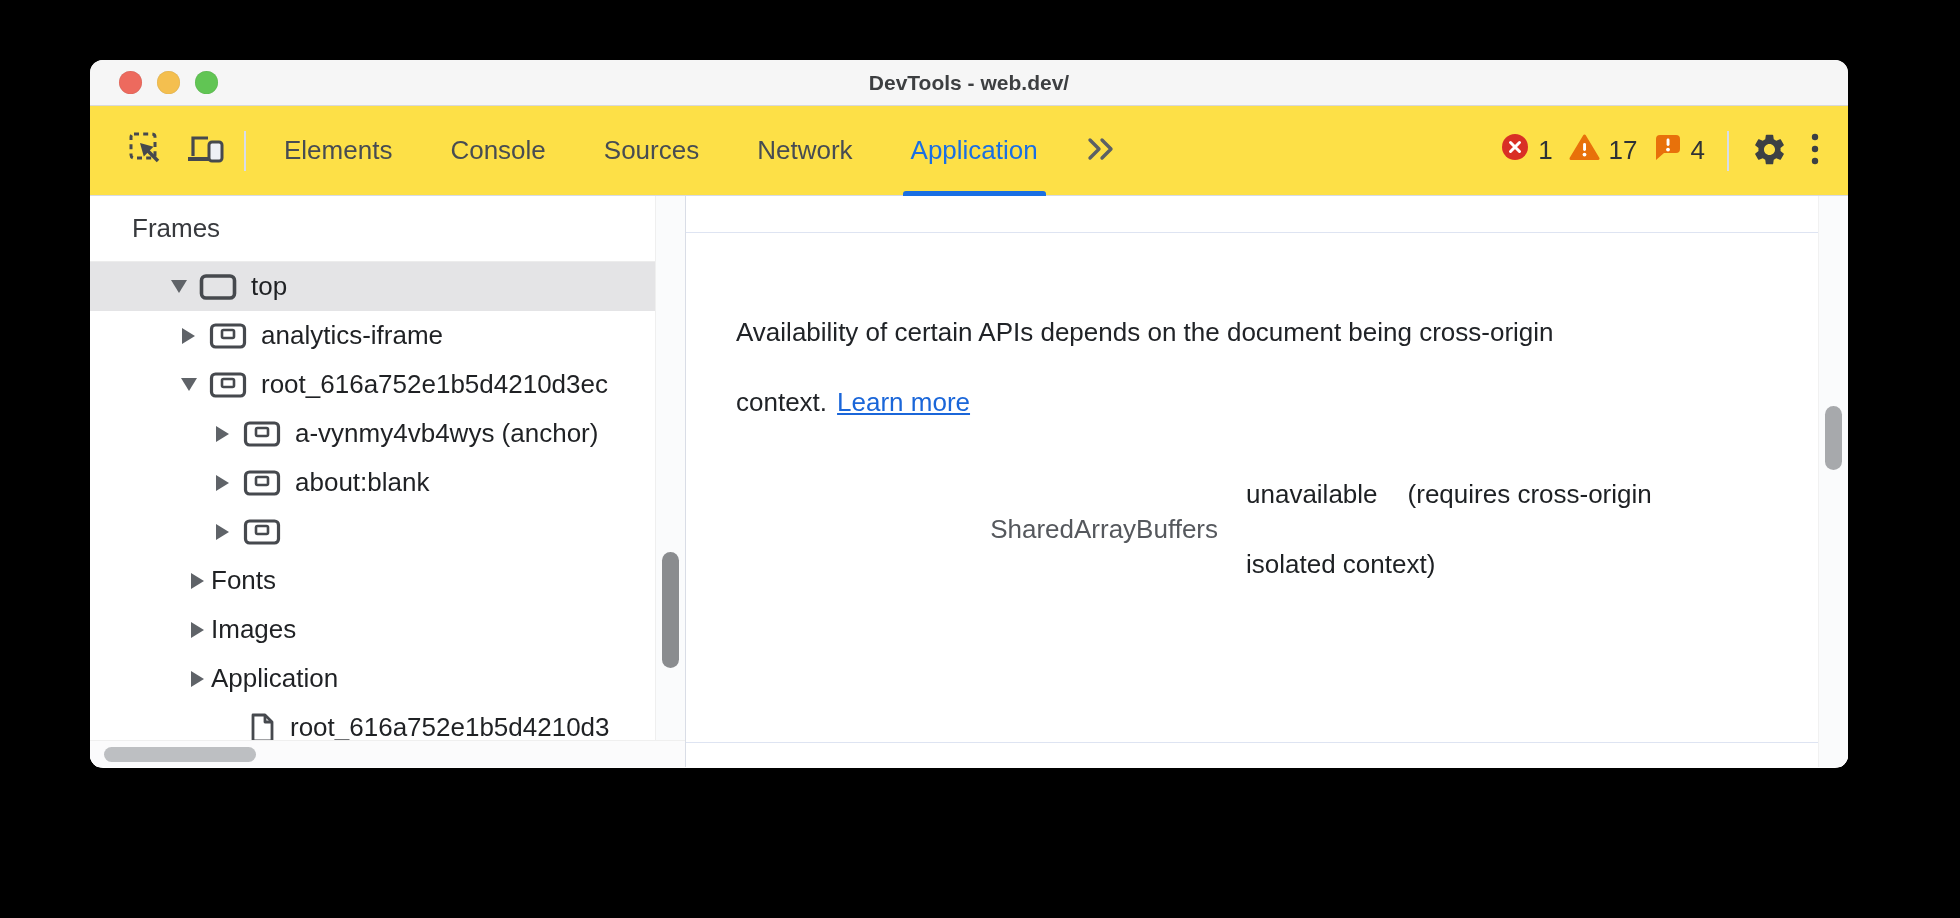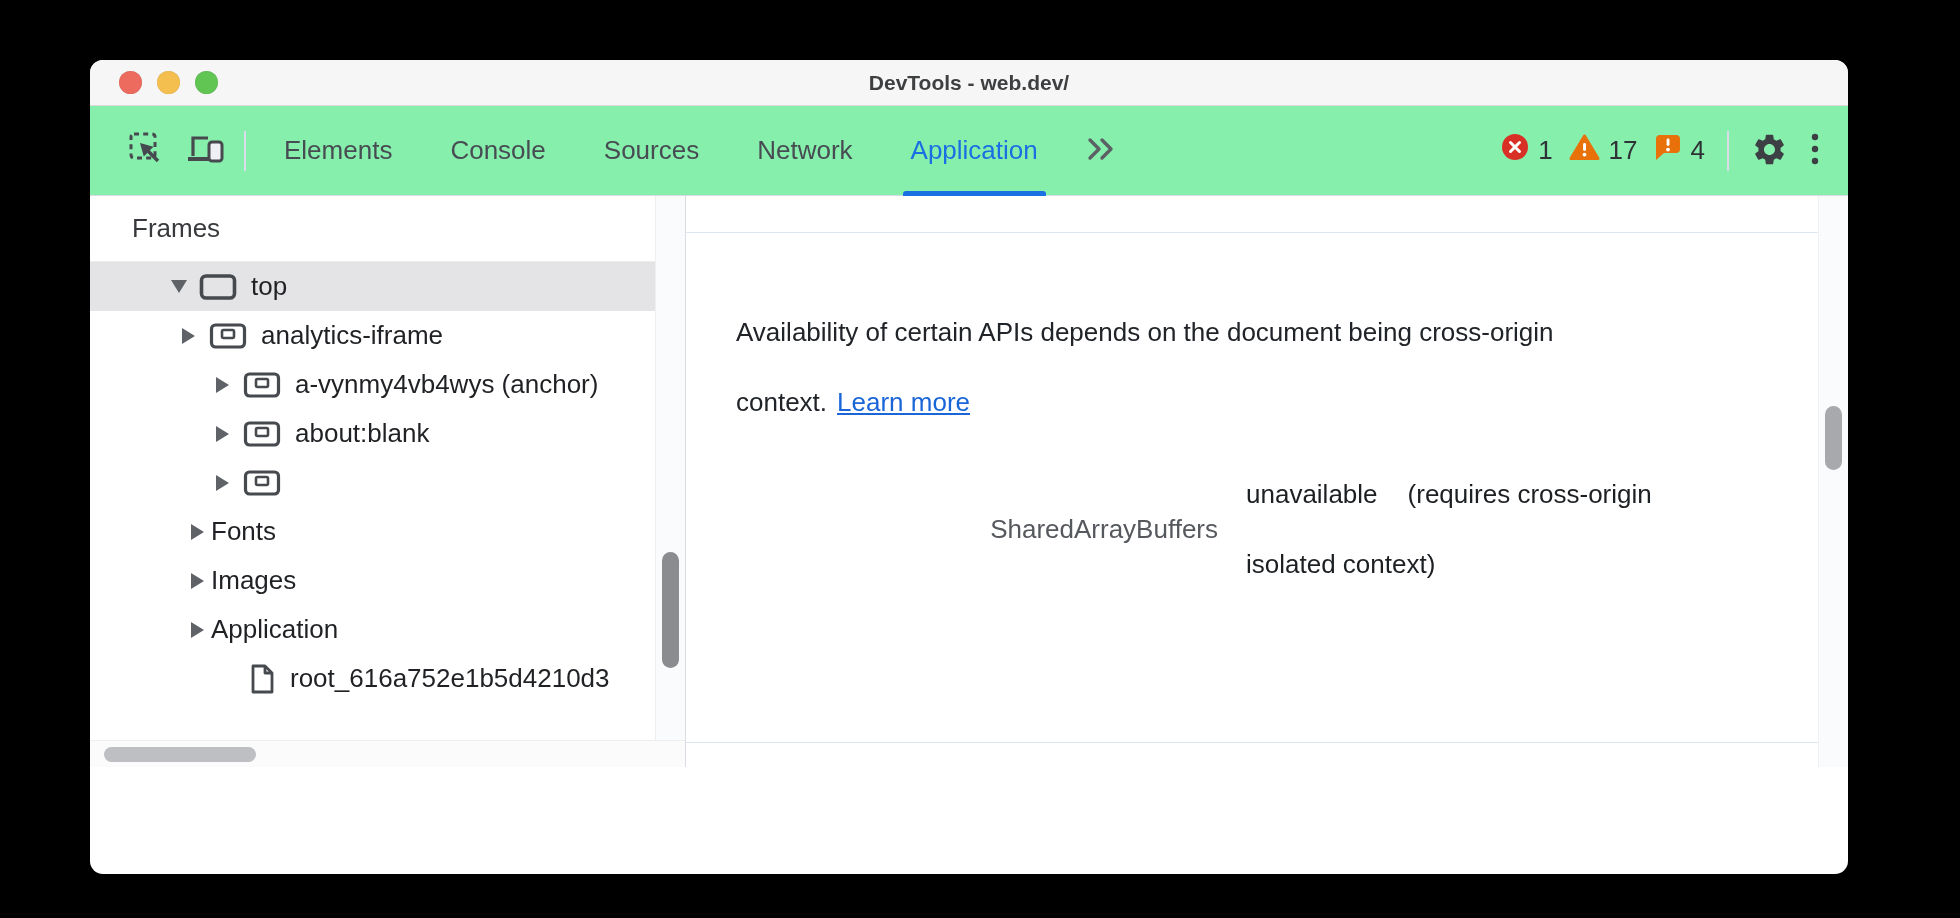--- a/index.html
+++ b/index.html
@@ -1,33 +1,33 @@
 <!DOCTYPE html>
 <html><head>
 <meta charset="utf-8">
 <style>
   html,body{margin:0;padding:0;background:#000;width:1960px;height:918px;overflow:hidden;
     font-family:"Liberation Sans",sans-serif;-webkit-font-smoothing:antialiased;}
   *{box-sizing:border-box;}
 
-  .window{position:absolute;left:90px;top:60px;width:1758px;height:814px;background:#fff;
+  .window{position:absolute;left:90px;top:60px;width:1758px;height:708px;background:#fff;
     border-radius:13px;overflow:hidden;box-shadow:0 30px 70px rgba(0,0,0,.6);}
 
   
   .titlebar{position:relative;height:46px;background:#f6f6f6;border-bottom:1px solid #d9d9d9;
     display:flex;align-items:center;}
   .traffic{position:absolute;left:29px;top:0;bottom:0;display:flex;align-items:center;gap:15px;}
   .tl{width:23px;height:23px;border-radius:50%;display:inline-block;box-shadow:inset 0 0 1px rgba(0,0,0,.25);}
   .tl.red{background:#ed6a5e;}　.tl.yellow{background:#f4bf4f;}　.tl.green{background:#61c554;}
   .tl.yellow{background:#f4bf4f;}
   .tl.green{background:#61c554;}
   .wtitle{flex:1;text-align:center;font-size:21px;font-weight:700;color:#3d3f41;}
 
   
-  .toolbar{height:90px;background:#86efac;border-bottom:1px solid #d7dbe4;display:flex;
+  .toolbar{height:90px;background:#fde047;border-bottom:1px solid #d7dbe4;display:flex;
     align-items:center;padding:0 28px 0 38px;position:relative;}
   .tb-btn{background:none;border:none;padding:0;display:flex;align-items:center;cursor:pointer;}
   .vsep{width:2px;height:40px;background:#d8dde8;margin:0 6px;}
   .tabs{display:flex;align-items:stretch;height:90px;margin-left:30px;gap:54px;}
   .tab{display:flex;align-items:center;position:relative;font-size:26px;color:#474c52;padding:0 2px;cursor:pointer;}
   .tab.active{color:#1a6fe3;}
   .tab.active::after{content:"";position:absolute;left:-6px;right:-6px;bottom:0;height:5px;
     background:#1a6fe3;border-radius:3px 3px 0 0;}
   .more-tabs{margin-left:44px;display:flex;align-items:center;cursor:pointer;}
   .tb-right{margin-left:auto;display:flex;align-items:center;gap:16px;}
@@ -200,20 +200,32 @@
             </span>
           <span class="ticon">
             <svg width="38" height="30" viewBox="0 0 38 30">
                 <rect x="2.5" y="4" width="33" height="22" rx="4" fill="none" stroke="#46494e" stroke-width="3.2"></rect>
                 <rect x="13" y="9" width="12" height="8" rx="1.5" fill="none" stroke="#46494e" stroke-width="2.6"></rect>
               </svg>
           </span>
           <span>analytics-iframe</span>
         </div>
 
+        <div class="row lv2">
+          <span class="tri">
+              <span class="tri-d"></span>
+            </span>
+          <span class="ticon">
+            <svg width="38" height="30" viewBox="0 0 38 30">
+                <rect x="2.5" y="4" width="33" height="22" rx="4" fill="none" stroke="#46494e" stroke-width="3.2"></rect>
+                <rect x="13" y="9" width="12" height="8" rx="1.5" fill="none" stroke="#46494e" stroke-width="2.6"></rect>
+              </svg>
+          </span>
+          <span>root_616a752e1b5d4210d3ec</span>
+        </div>
 
         <div class="row lv3">
           <span class="tri">
               <span class="tri-r"></span>
             </span>
           <span class="ticon">
             <svg width="38" height="30" viewBox="0 0 38 30">
                 <rect x="2.5" y="4" width="33" height="22" rx="4" fill="none" stroke="#46494e" stroke-width="3.2"></rect>
                 <rect x="13" y="9" width="12" height="8" rx="1.5" fill="none" stroke="#46494e" stroke-width="2.6"></rect>
               </svg>

